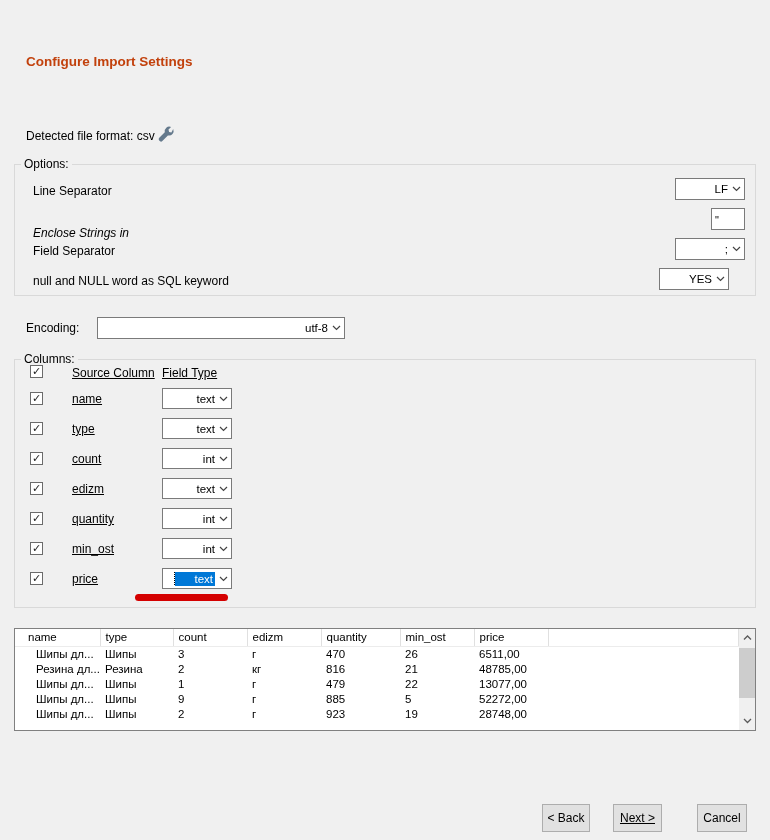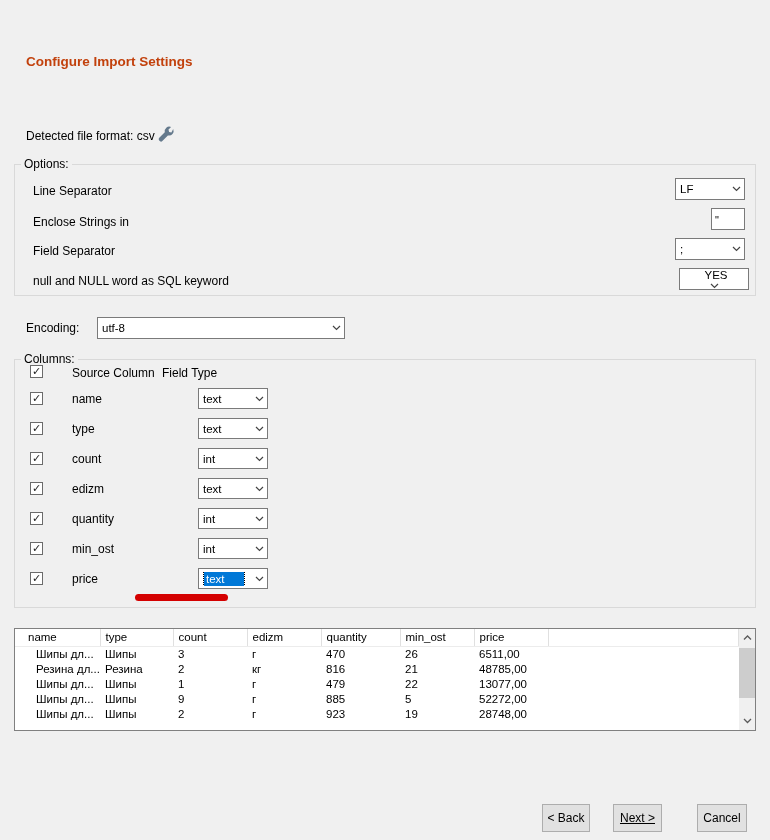--- a/index.html
+++ b/index.html
@@ -24,28 +24,28 @@
   
   .groupbox { position:absolute; left:14px; width:742px; border:1px solid #d9d9d9; background:#f0f0f0; }
   .groupbox > .gb-label { position:absolute; top:-8px; left:6px; background:#f0f0f0; padding:0 3px; font-size:12px; }
   #options-box { top:164px; height:132px; }
   #columns-box { top:359px; height:249px; }
 
   .opt-label { position:absolute; left:18px; font-size:12px; }
 
   
   .combo { position:absolute; height:22px; background:#fff; border:1px solid #7a7a7a; display:flex; align-items:center; }
-  .combo .cval { flex:1; padding-left:4px; font-size:11.5px; white-space:pre; overflow:hidden; }
+  .combo .cval { flex:1; padding-left:4px; font-size:11.5px; white-space:pre; overflow:hidden;text-align:right; }
   .combo .chev { width:16px; display:flex; align-items:center; justify-content:center; }
   .textbox { position:absolute; height:22px; background:#fff; border:1px solid #7a7a7a; font-family:"Liberation Sans",sans-serif; font-size:11px; padding:1px 3px 0 3px; }
 
   
   .checkbox { position:absolute; width:13px; height:13px; background:#fff; border:1px solid #6b6b6b; font-size:11px; line-height:11px; text-align:center; color:#222; }
-  .col-label { position:absolute; left:57px; font-size:12px; }
-  .ft-combo { left:147px; width:70px; height:21px;margin-left:36px; }
+  .col-label { position:absolute; left:57px; font-size:12px;text-decoration:underline; }
+  .ft-combo { left:147px; width:70px; height:21px; }
   .ft-combo .cval { font-size:11.5px; }
   .sel-hl { display:inline-block; background:#0078d7; color:#fff; outline:1px dotted #000; padding:1px 2px; min-width:40px; margin-left:1px; }
 
   
   #red-underline { position:absolute; left:135px; top:594px; width:93px; height:7px; background:#d40000; border-radius:4px; }
 
   
   #preview { position:absolute; left:14px; top:628px; width:742px; height:103px; background:#fff; border:1px solid #808080; }
   #ptable { border-collapse:collapse; table-layout:fixed; width:724px; font-size:11.5px; }
   #ptable th { font-weight:normal; text-align:left; height:17px; border-right:1px solid #e0e0e0; border-bottom:1px solid #ececec; padding:0 0 0 5px; white-space:nowrap; overflow:hidden; }
@@ -84,35 +84,35 @@
     <span class="opt-label" style="top:19px;">Line Separator</span>
     <div class="combo" style="left:660px; top:13px; width:70px;">
       <span class="cval">LF</span>
       <span class="chev">
           <svg width="9" height="6" viewBox="0 0 9 6">
             <polyline points="1,1 4.5,4.5 8,1" fill="none" stroke="#444" stroke-width="1.2"></polyline>
           </svg>
         </span>
     </div>
 
-    <span class="opt-label" style="top:50px;">Enclose Strings in</span>
+    <span class="opt-label" style="top:61px;font-style:italic;">Enclose Strings in</span>
     <input class="textbox" style="left: 696px; top: 43px; width: 34px;" value="&quot;">
 
     <span class="opt-label" style="top:79px;">Field Separator</span>
     <div class="combo" style="left:660px; top:73px; width:70px;">
       <span class="cval">;</span>
       <span class="chev">
           <svg width="9" height="6" viewBox="0 0 9 6">
             <polyline points="1,1 4.5,4.5 8,1" fill="none" stroke="#444" stroke-width="1.2"></polyline>
           </svg>
         </span>
     </div>
 
     <span class="opt-label" style="top:109px;">null and NULL word as SQL keyword</span>
-    <div class="combo" style="left:664px; top:103px; width:70px;flex-direction:column;">
+    <div class="combo" style="left:644px; top:103px; width:70px;">
       <span class="cval">YES</span>
       <span class="chev">
           <svg width="9" height="6" viewBox="0 0 9 6">
             <polyline points="1,1 4.5,4.5 8,1" fill="none" stroke="#444" stroke-width="1.2"></polyline>
           </svg>
         </span>
     </div>
   </div>
 
   <span style="position:absolute; left:26px; top:321px;">Encoding:</span>

